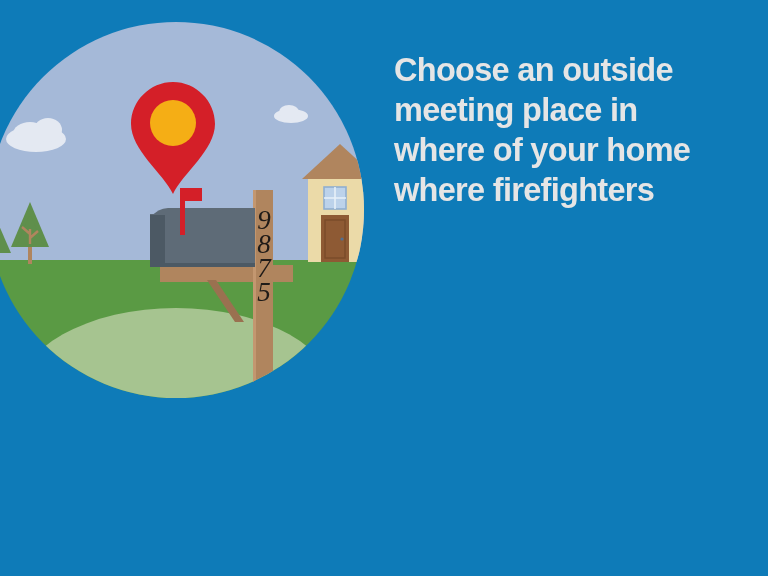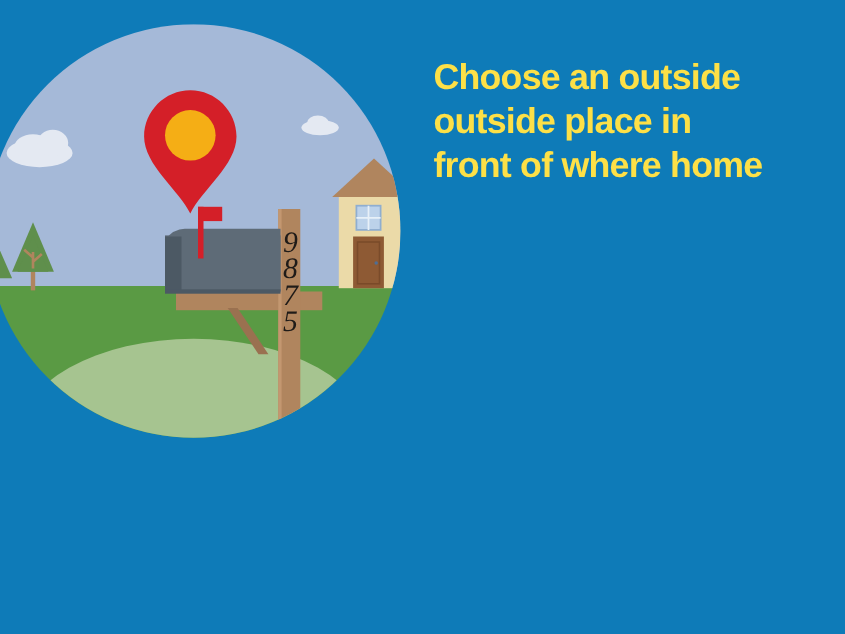--- a/index.html
+++ b/index.html
@@ -17,21 +17,21 @@
     width:376px; height:376px;
   }
 
   
   #headline {
     position:absolute;
     left:394px; top:50px;
     width:336px;
   }
   #headline .line {
-    color:#fde047;
+    color:#e5e5e5;
     font-weight:bold;
     font-size:32.5px;
     line-height:40px;
     letter-spacing:-0.7px;
     white-space:nowrap;
   }
 
   
   #footer {
     position:absolute;
@@ -123,22 +123,23 @@
       <g>
         <path d="M185 60 C162 60 143 79 143 102 C143 128 175 151 185 172 C195 151 227 128 227 102 C227 79 208 60 185 60 Z" fill="#D41F28"></path>
         <circle cx="185" cy="101" r="23" fill="#F5AE15"></circle>
       </g>
     </g>
   </svg>
 </div>
 
 <div id="headline">
   <div class="line">Choose an outside</div>
-  <div class="line">outside place in</div>
-  <div class="line">front of where home</div>
+  <div class="line">meeting place in</div>
+  <div class="line">where of your home</div>
+  <div class="line">where firefighters</div>
 </div>
 
 <div id="footer">
 
   
   
 
   
 
   

